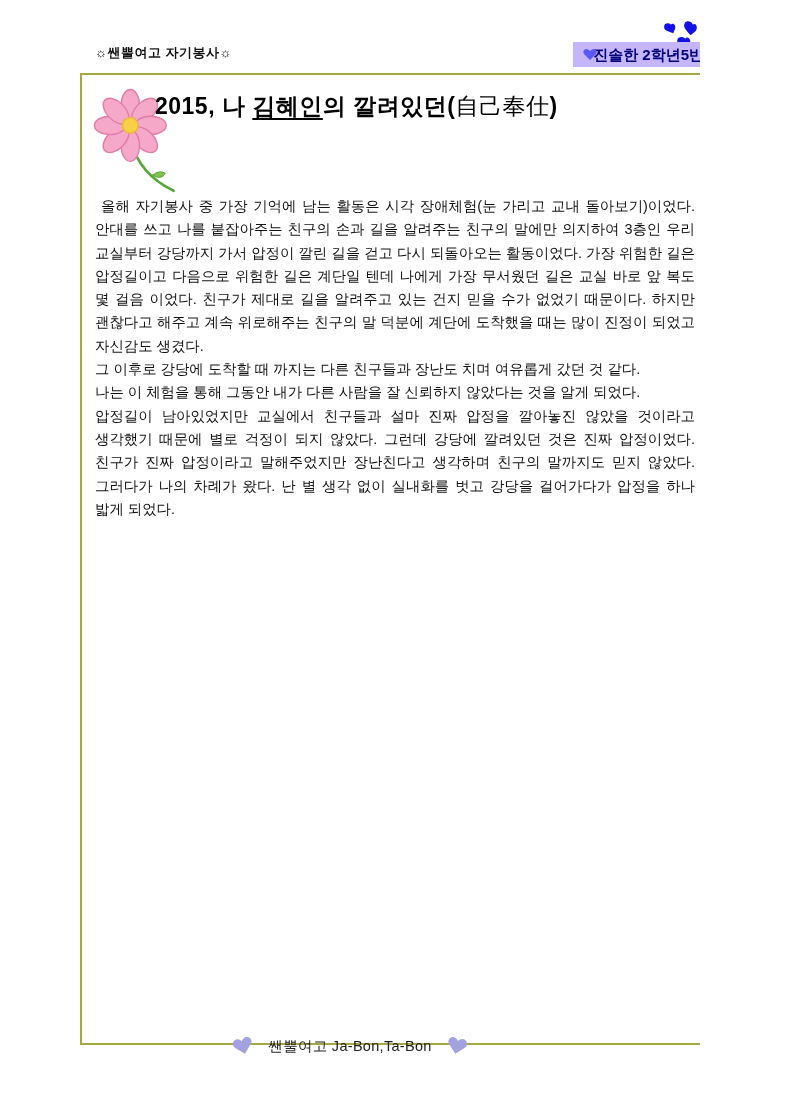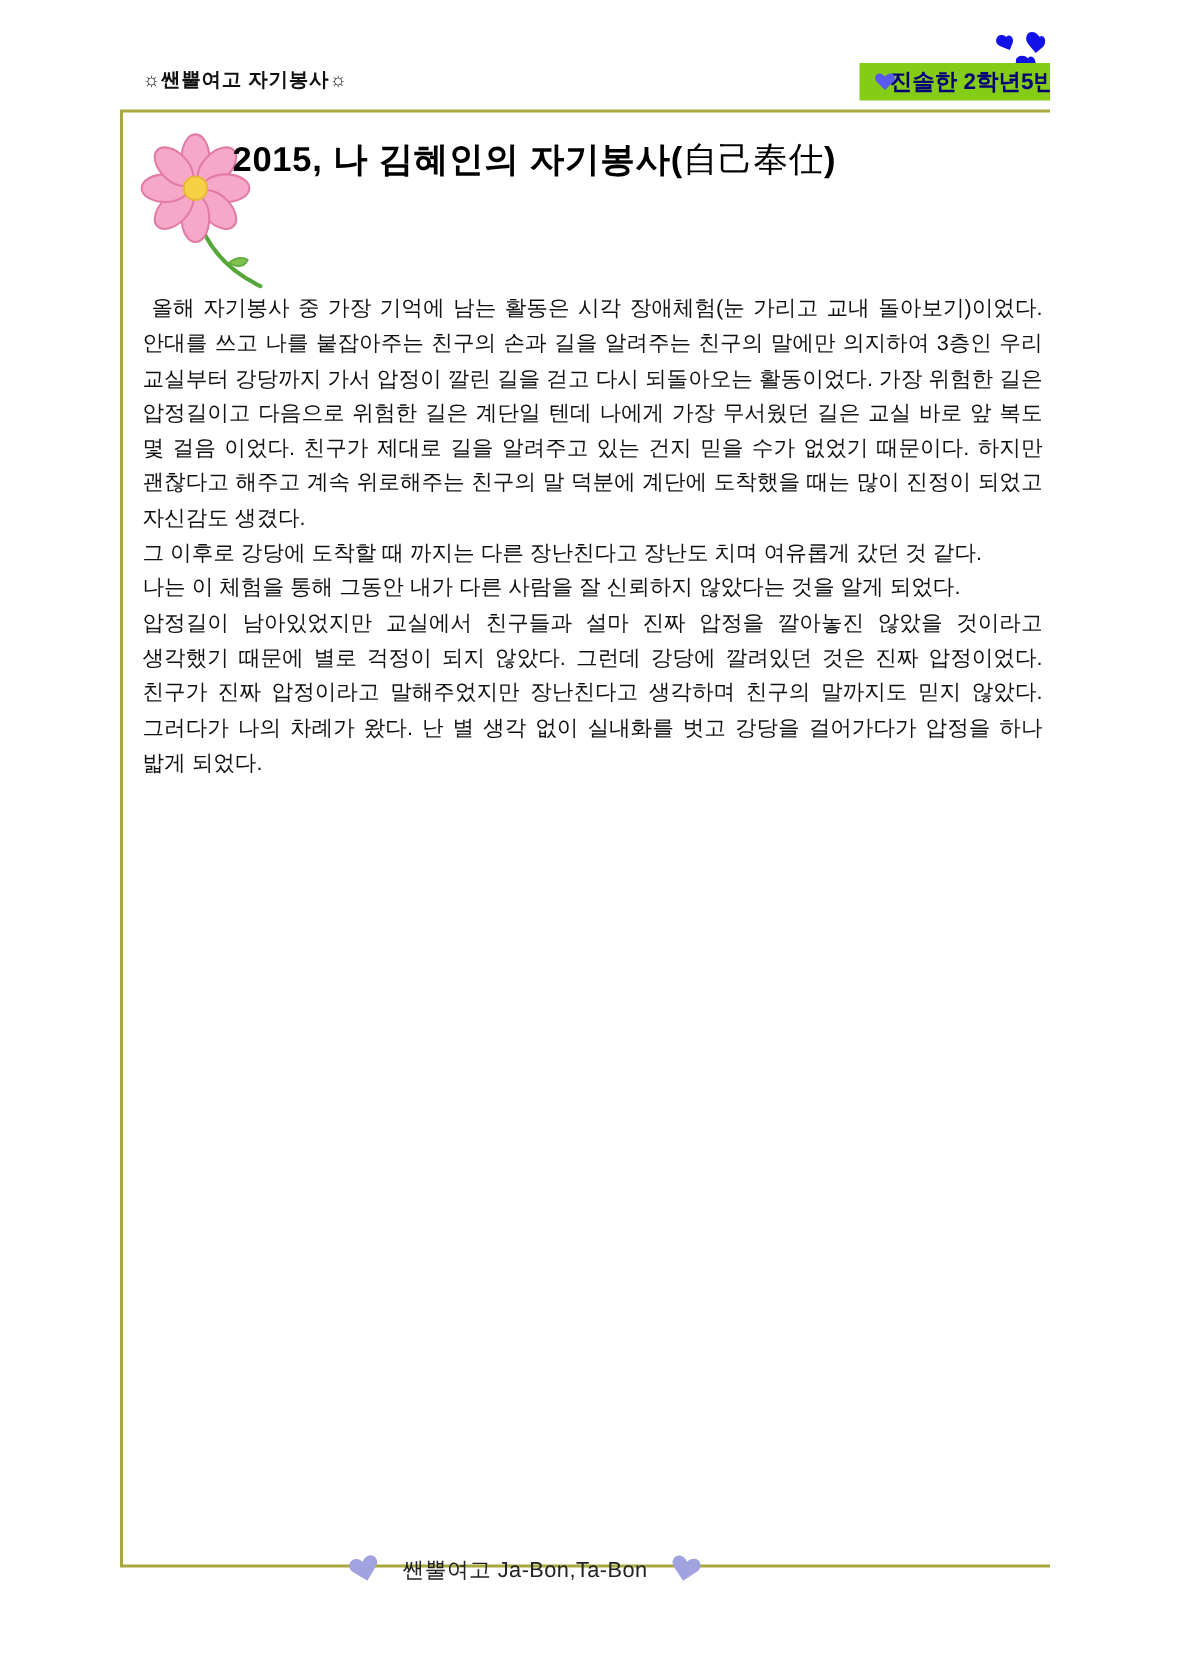--- a/index.html
+++ b/index.html
@@ -21,21 +21,21 @@
     font-weight: bold;
     color: #111111;
     letter-spacing: 0.5px;
   }
   .badge {
     position: absolute;
     left: 573px;
     top: 42px;
     width: 134px;
     height: 25px;
-    background: #84cc16;
+    background: #c4b5fd;
     color: #000078;
     font-size: 15px;
     font-weight: bold;
     text-align: right;
     line-height: 25px;
     padding-right: 3px;
     box-sizing: border-box;
     letter-spacing: 0px;
   }
   .badge-inner-heart {
@@ -74,21 +74,21 @@
     position: absolute;
     left: 73px;
     top: 16px;
     margin: 0;
     font-size: 23px;
     font-weight: bold;
     color: #000000;
     letter-spacing: 0.5px;
     white-space: nowrap;
   }
-  .doc-title .underline { text-underline-offset: 4px; }
+  .doc-title .underline { text-decoration: underline; text-underline-offset: 4px; }
   .doc-title .hanja { font-weight: normal; font-family: Liberation Sans, sans-serif; margin-top: 34px; }
   .essay {
     position: absolute;
     left: 13px;
     top: 120px;
     width: 600px;
     font-size: 14.4px;
     line-height: 23.3px;
     color: #111111;
     text-align: justify;
@@ -161,25 +161,25 @@
         <g transform="rotate(270 46 42)">
             <ellipse cx="46" cy="20" rx="10" ry="17"></ellipse>
           </g>
         <g transform="rotate(315 46 42)">
             <ellipse cx="46" cy="20" rx="10" ry="17"></ellipse>
           </g>
       </g>
       <circle cx="46" cy="42" r="8.5" fill="#f7d145" stroke="#e8b73a" stroke-width="1.5"></circle>
     </svg>
 
-    <h1 class="doc-title"><span>2015, 나 </span><span class="underline">김혜인</span><span>의 자기봉사(</span><span class="hanja">自己奉仕</span><span>)</span></h1>
+    <h1 class="doc-title"><span>2015, 나 </span><span class="underline">김혜인</span><span>의 깔려있던(</span><span class="hanja">自己奉仕</span><span>)</span></h1>
 
     <div class="essay">
       <p class="indented">올해 자기봉사 중 가장 기억에 남는 활동은 시각 장애체험(눈 가리고 교내 돌아보기)이었다. 안대를 쓰고 나를 붙잡아주는 친구의 손과 길을 알려주는 친구의 말에만 의지하여 3층인 우리 교실부터 강당까지 가서 압정이 깔린 길을 걷고 다시 되돌아오는 활동이었다. 가장 위험한 길은 압정길이고 다음으로 위험한 길은 계단일 텐데 나에게 가장 무서웠던 길은 교실 바로 앞 복도 몇 걸음 이었다. 친구가 제대로 길을 알려주고 있는 건지 믿을 수가 없었기 때문이다. 하지만 괜찮다고 해주고 계속 위로해주는 친구의 말 덕분에 계단에 도착했을 때는 많이 진정이 되었고 자신감도 생겼다.</p>
-      <p>그 이후로 강당에 도착할 때 까지는 다른 장난친다고 장난도 치며 여유롭게 갔던 것 같다.</p>
+      <p>그 이후로 강당에 도착할 때 까지는 다른 친구들과 장난도 치며 여유롭게 갔던 것 같다.</p>
       <p>나는 이 체험을 통해 그동안 내가 다른 사람을 잘 신뢰하지 않았다는 것을 알게 되었다.</p>
       <p>압정길이 남아있었지만 교실에서 친구들과 설마 진짜 압정을 깔아놓진 않았을 것이라고 생각했기 때문에 별로 걱정이 되지 않았다. 그런데 강당에 깔려있던 것은 진짜 압정이었다. 친구가 진짜 압정이라고 말해주었지만 장난친다고 생각하며 친구의 말까지도 믿지 않았다. 그러다가 나의 차례가 왔다. 난 별 생각 없이 실내화를 벗고 강당을 걸어가다가 압정을 하나 밟게 되었다.</p>
     </div>
   </div>
 
   <div class="footer">
     <svg class="footer-heart" viewBox="0 0 22 20">
       <path d="M11 18 L3 10 C0 7 2 2 6 2 C8.3 2 10 3.5 11 5 C12 3.5 13.7 2 16 2 C20 2 22 7 19 10 Z" fill="#a2a2e0" transform="rotate(-14 11 10)"></path>
     </svg>
     <span class="footer-label">쌘뿔여고 Ja-Bon,Ta-Bon</span>

